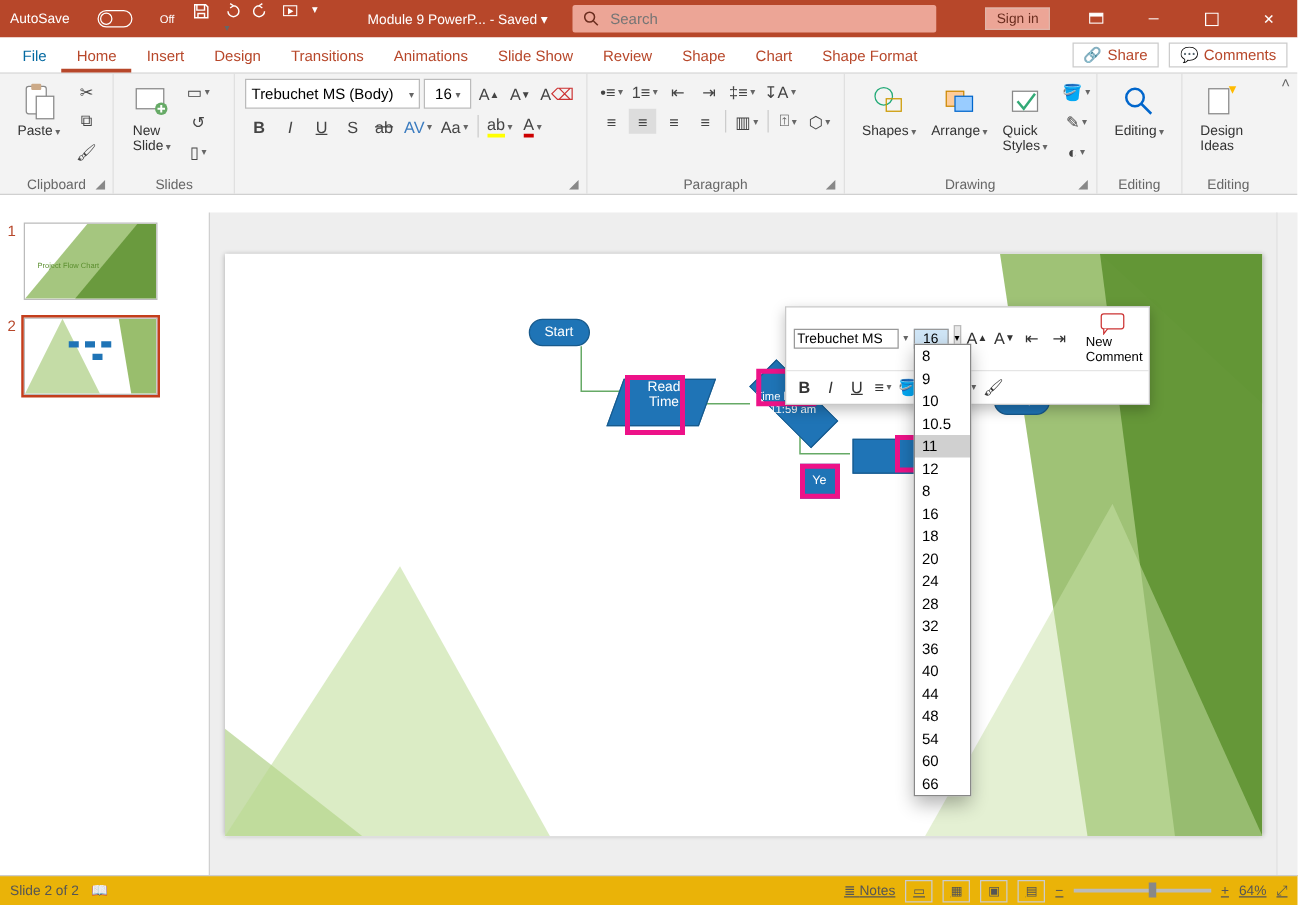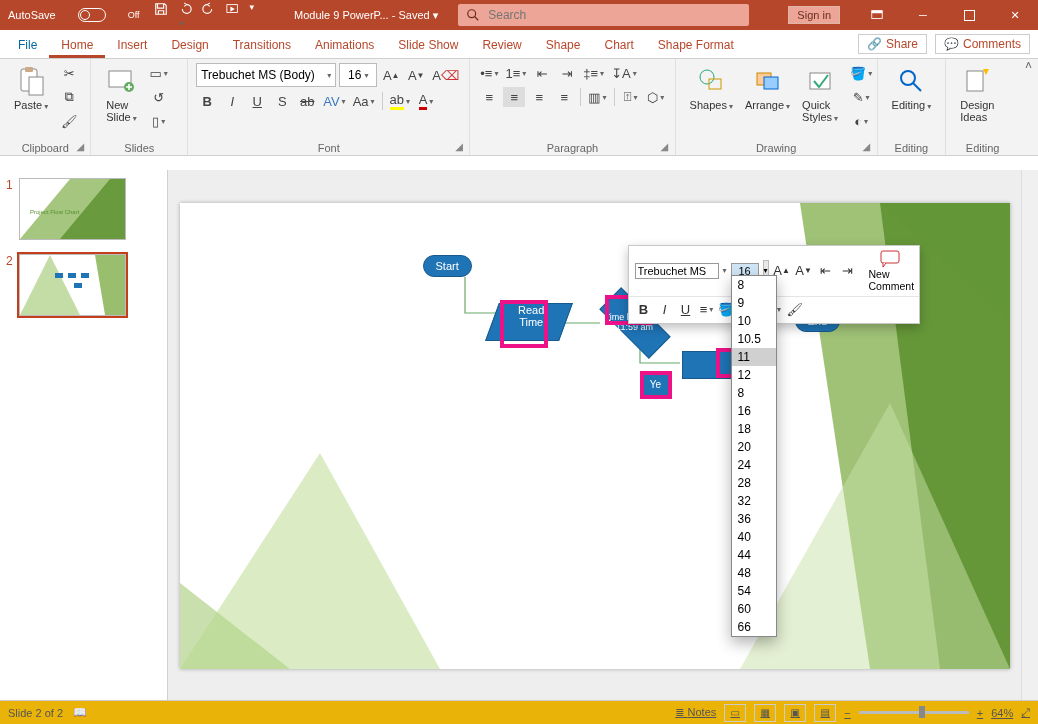--- a/index.html
+++ b/index.html
@@ -235,21 +235,20 @@
         <span class="smbtn caretd">Aa</span>
         <span class="sep"></span>
         <span class="smbtn caretd">
             <span style="border-bottom:3px solid #ff0">ab</span>
           </span>
         <span class="smbtn caretd">
             <span style="border-bottom:3px solid #c00">A</span>
           </span>
       </div>
     </div>
-    <div class="group-label">Font</div>
     <span class="dlaunch">◢</span>
   </div>
 
   <div class="group" style="width:205px">
     <div class="group-body stack" style="width:100%">
       <div class="rowgap">
         <span class="smbtn caretd">•≡</span>
         <span class="smbtn caretd">1≡</span>
         <span class="smbtn">⇤</span>
         <span class="smbtn">⇥</span>

